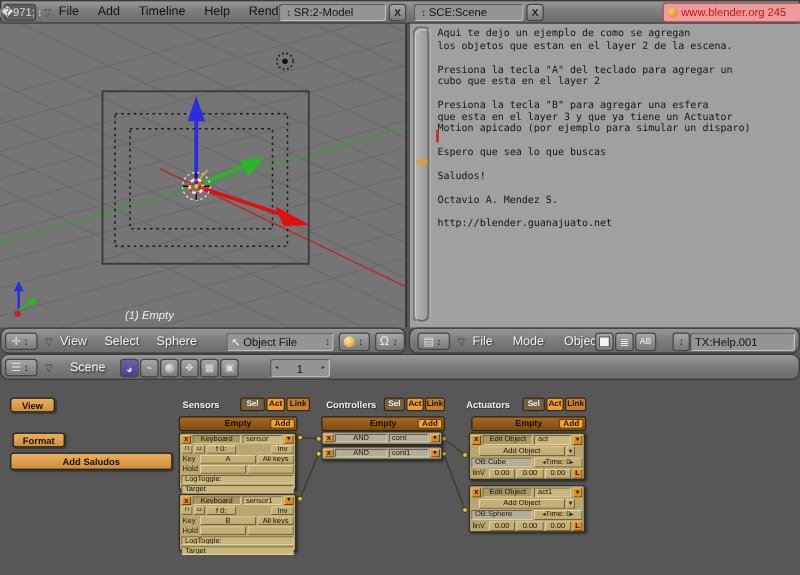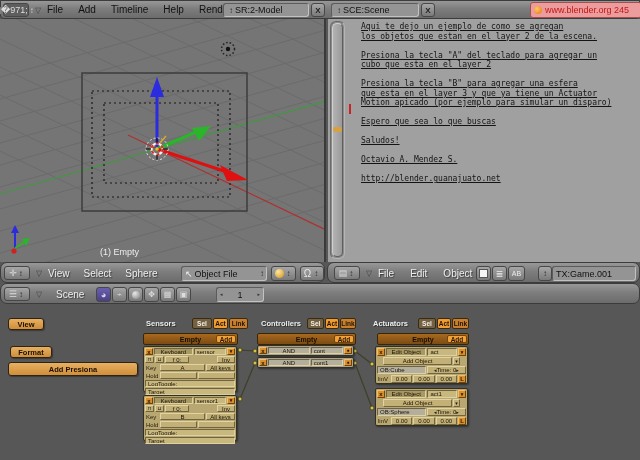--- a/index.html
+++ b/index.html
@@ -13,21 +13,21 @@
   .hbtn{background:linear-gradient(#a6a6a6,#7a7a7a);border:1px solid #474747;border-radius:3px;
     display:flex;align-items:center;justify-content:center;font-size:8px;color:#222;}
   .menu{font-size:10px;color:#111;cursor:default;}
   .menu.light{color:#eee;text-shadow:1px 1px 1px #3c3c3c;}
   .ddfield{background:#949494;border:1px solid;border-color:#5c5c5c #c2c2c2 #c2c2c2 #5c5c5c;
     border-radius:3px;display:flex;align-items:center;font-size:9px;color:#111;padding-left:3px;}
   .updown{font-size:8px;color:#333;padding:0 2px;}
   .collapse{font-size:8px;color:#444;}
 
   
-  #vp{background:#757575;border-right:2px solid #3a3a3a;overflow:hidden;}
+  #vp{background:#757575;border-right:2px solid #3a3a3a;overflow:hidden;font-style:italic;}
   #ted{background:#a0a0a0;overflow:hidden;}
   #tedtext{font-family:"DejaVu Sans Mono",monospace;font-size:8px;line-height:9.5px;color:#141414;
     white-space:pre;margin:0;}
   .scroll-track{background:#8b8b8b;border:1px solid;border-color:#6a6a6a #b5b5b5 #b5b5b5 #6a6a6a;border-radius:6px;}
   .scroll-thumb{background:linear-gradient(90deg,#b3b3b3,#9a9a9a);border:1px solid;border-color:#cfcfcf #5f5f5f #5f5f5f #cfcfcf;border-radius:5px;}
 
   
   .collab{font-weight:bold;font-size:7.5px;color:#ececec;text-shadow:1px 1px 0 #333;}
   .sal{font-weight:bold;font-size:6.5px;display:flex;align-items:center;justify-content:center;
     border:1px solid #3a2a10;border-radius:2px;color:#201204;}
@@ -157,21 +157,21 @@
       </g>
     </svg>
     <span class="abs" style="left:100px;top:228px;font-size:9px;color:#ededed;">(1) Empty</span>
   </div>
 
   <div id="ted" class="abs" style="left:328px;top:19px;width:312px;height:243px;">
     <div class="abs scroll-track" style="left:2px;top:2px;width:15px;height:238px;">
       <div class="abs scroll-thumb" style="left:1px;top:1px;width:11px;height:234px;"></div>
       <div class="abs" style="left:2px;top:105px;width:9px;height:5px;background:#d8a040;border-radius:2px;"></div>
     </div>
-    <pre id="tedtext" class="abs" style="left:33px;top:3px;text-decoration:underline;">Aqui te dejo un ejemplo de como se agregan
+    <pre id="tedtext" class="abs" style="left:22px;top:3px;">Aqui te dejo un ejemplo de como se agregan
 los objetos que estan en el layer 2 de la escena.
 
 Presiona la tecla "A" del teclado para agregar un
 cubo que esta en el layer 2
 
 Presiona la tecla "B" para agregar una esfera
 que esta en el layer 3 y que ya tiene un Actuator
 Motion apicado (por ejemplo para simular un disparo)
 
 Espero que sea lo que buscas
@@ -211,35 +211,35 @@
   </div>
 
   <div class="abs bar" style="left:327px;top:262px;width:313px;height:21px;">
     <div class="abs hbtn" style="left:6px;top:3px;width:26px;height:14px;">
       <span style="font-size:9px;color:#ddd;">▤</span>
         <span class="updown">↕</span>
     </div>
     <span class="abs collapse" style="left:38px;top:6px;">▽</span>
     <div class="abs" style="left:50px;top:5px;display:flex;gap:16px;">
       <span class="menu light">File</span>
-      <span class="menu light">Edit</span>
+      <span class="menu light">Mode</span>
       <span class="menu light">Object</span>
     </div>
     <div class="abs hbtn" style="left:148px;top:3px;width:15px;height:15px;">
       <span style="width:9px;height:9px;background:#f4f4f4;border:1px solid #555;display:inline-block;"></span>
     </div>
     <div class="abs hbtn" style="left:164px;top:3px;width:15px;height:15px;">
       <span style="color:#eee;font-size:9px;">≣</span>
     </div>
     <div class="abs hbtn" style="left:180px;top:3px;width:17px;height:15px;font-size:7px;color:#eee;">AB</div>
     <div class="abs" style="left:210px;top:3px;display:flex;">
       <span class="hbtn" style="width:14px;height:15px;">
           <span class="updown">↕</span>
         </span>
-      <span class="ddfield" style="width:84px;height:15px;">TX:Game.001</span>
+      <span class="ddfield" style="width:84px;height:15px;">TX:Help.001</span>
     </div>
   </div>
 
   <div class="abs bar" style="left:0;top:283px;width:640px;height:21px;">
     <div class="abs hbtn" style="left:3px;top:3px;width:26px;height:14px;">
       <span style="font-size:9px;color:#ddd;">☰</span>
         <span class="updown">↕</span>
     </div>
     <span class="abs collapse" style="left:35px;top:6px;">▽</span>
     <span class="abs menu light" style="left:55px;top:5px;">Scene</span>
@@ -286,21 +286,21 @@
           <circle cx="255" cy="59" r="2"></circle>
         <circle cx="355" cy="47" r="2"></circle>
           <circle cx="355" cy="59" r="2"></circle>
         <circle cx="372" cy="60" r="2"></circle>
           <circle cx="372" cy="104" r="2"></circle>
       </g>
     </svg>
 
     <div class="abs objbtn" style="left:8px;top:14px;width:36px;height:12px;">View</div>
     <div class="abs objbtn" style="left:10px;top:42px;width:42px;height:12px;">Format</div>
-    <div class="abs objbtn" style="left:8px;top:58px;width:130px;height:14px;">Add Presiona</div>
+    <div class="abs objbtn" style="left:8px;top:58px;width:130px;height:14px;">Add Saludos</div>
 
     <span class="abs collab" style="left:146px;top:15px;">Sensors</span>
     <div class="abs sal s-sel" style="left:192px;top:14px;width:20px;height:11px;">Sel</div>
     <div class="abs sal s-act" style="left:213px;top:14px;width:15px;height:11px;">Act</div>
     <div class="abs sal s-link" style="left:229px;top:14px;width:19px;height:11px;">Link</div>
     <div class="abs ebar" style="left:143px;top:29px;width:95px;height:12px;">
       <span>Empty</span>
       <span class="eadd">Add</span>
     </div>
 

